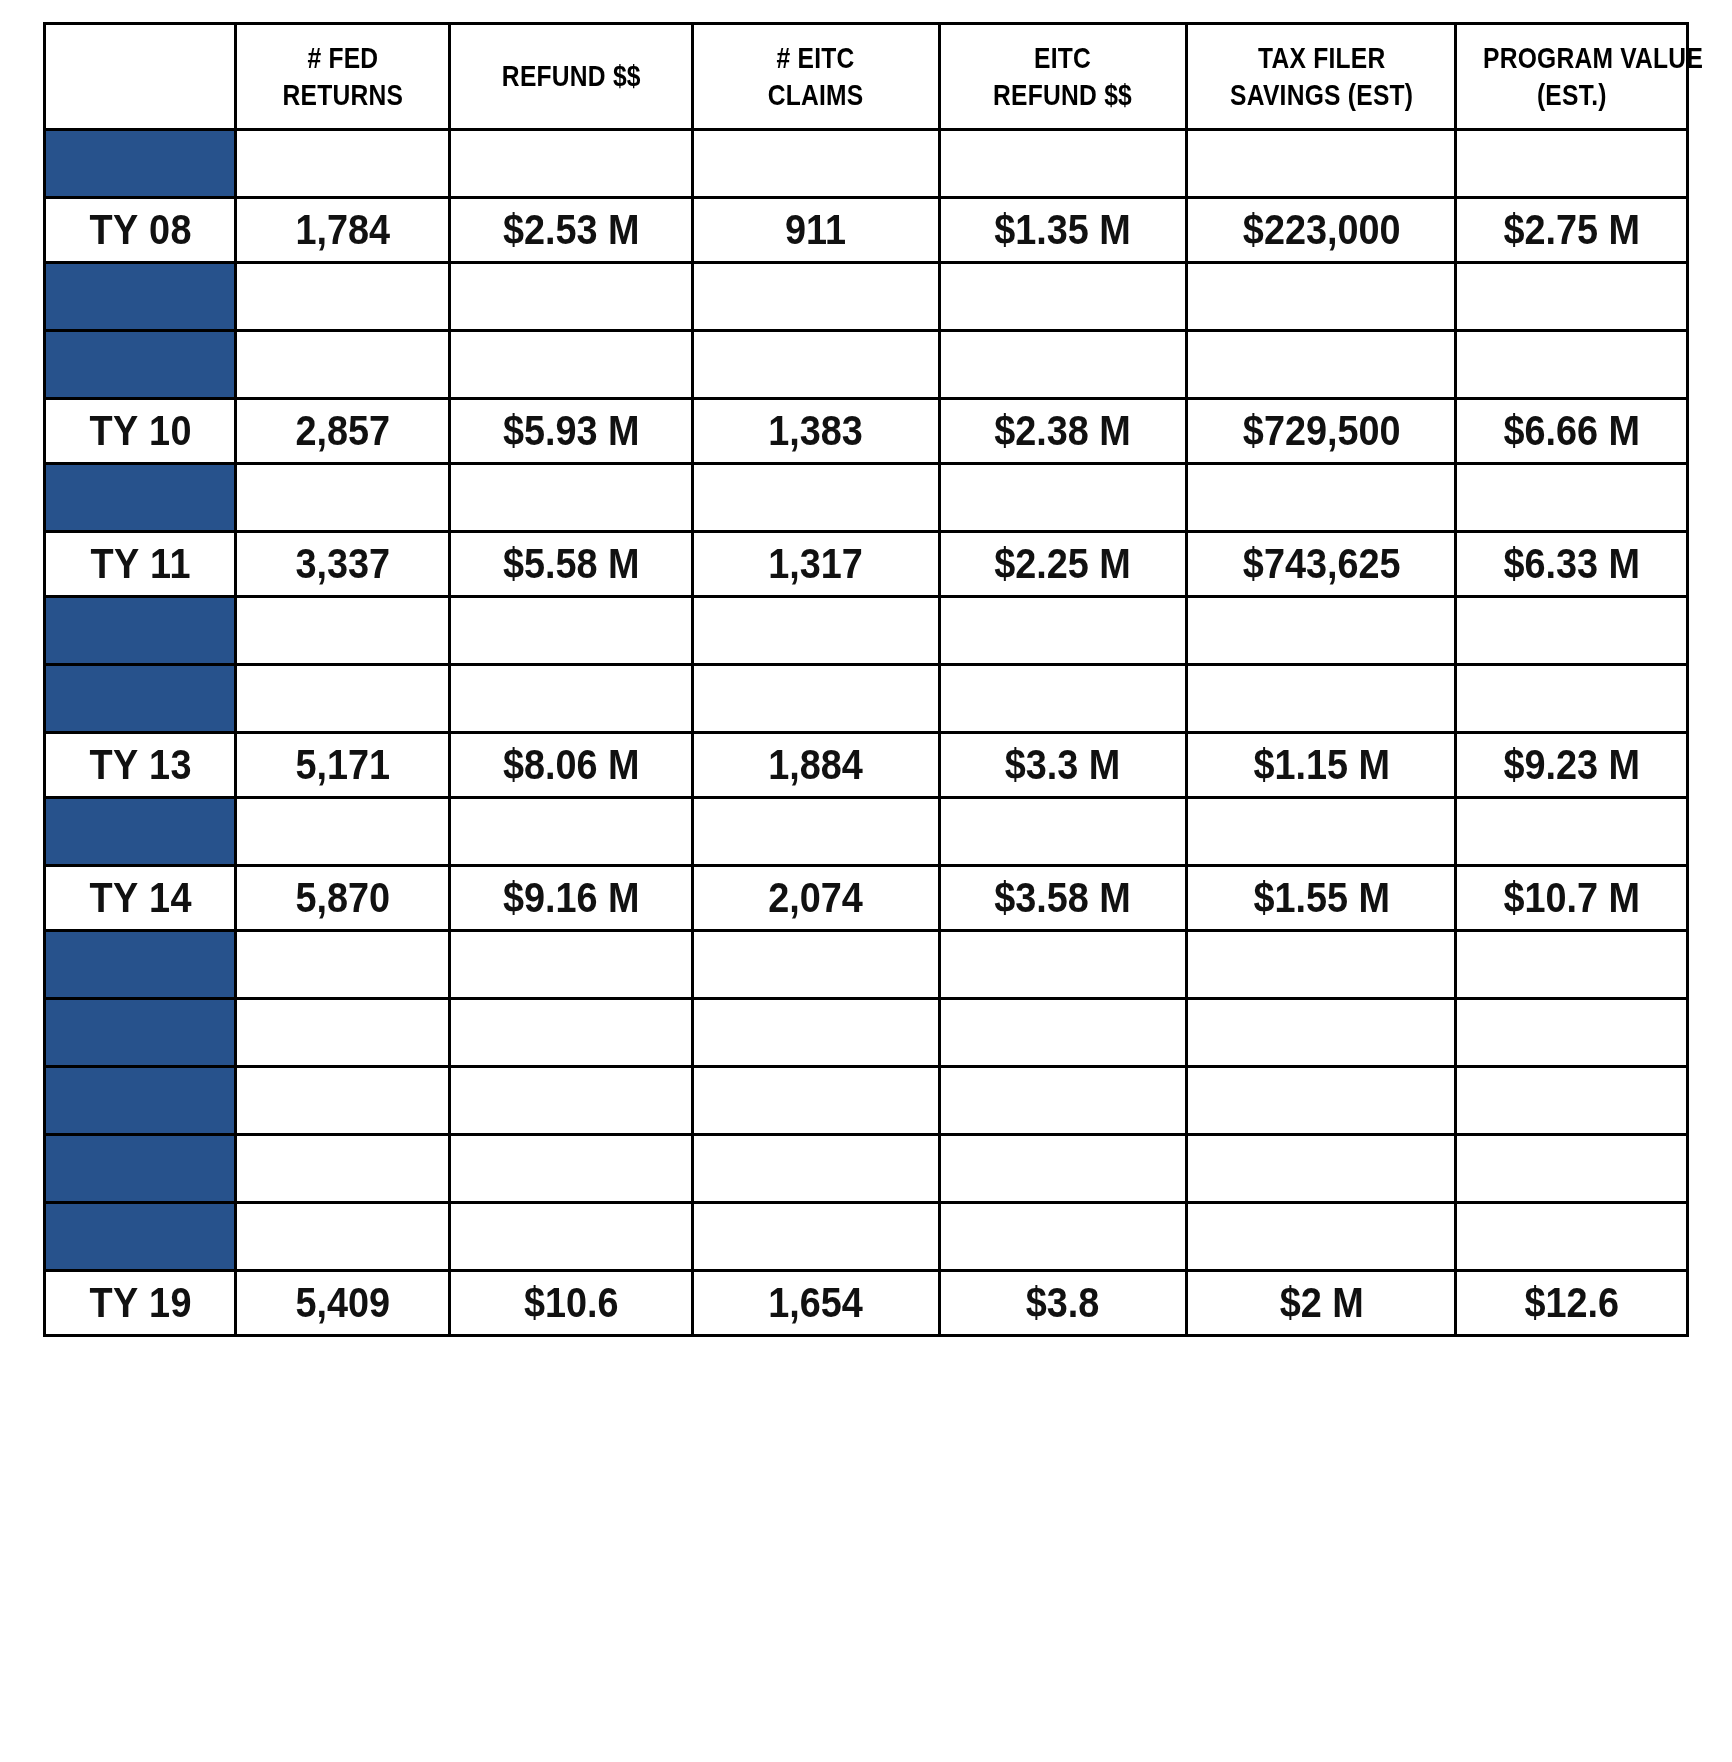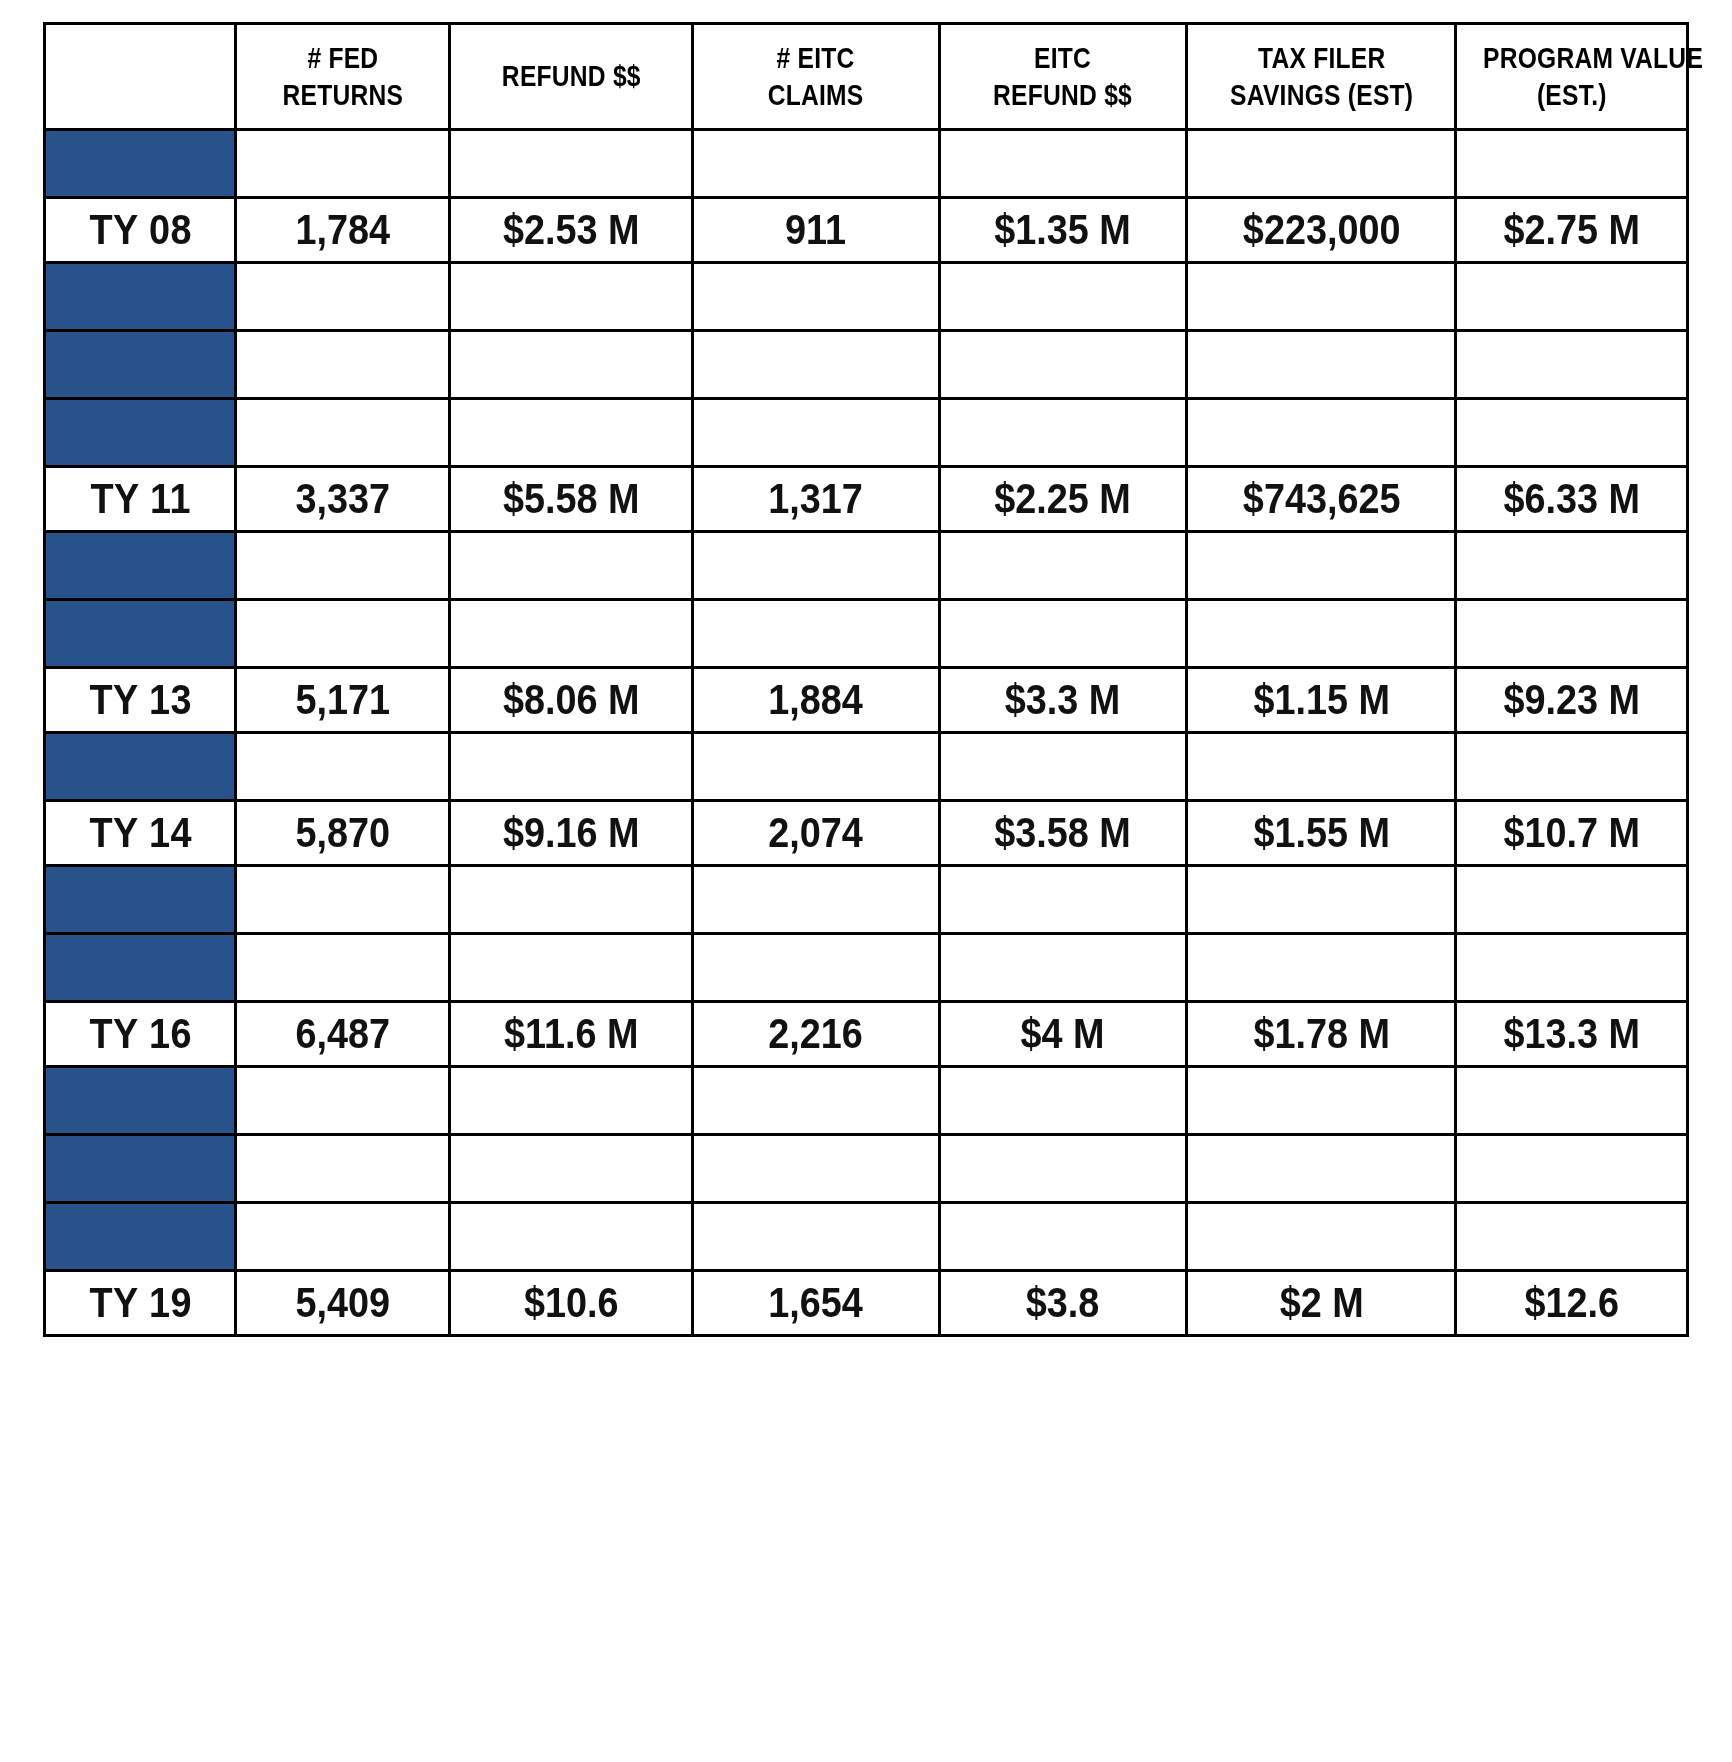--- a/index.html
+++ b/index.html
@@ -168,20 +168,29 @@
         </tr>
         <tr class="spacer-row">
           <td class="year-cell"></td>
           <td class="blank-cell"></td>
           <td class="blank-cell"></td>
           <td class="blank-cell"></td>
           <td class="blank-cell"></td>
           <td class="blank-cell"></td>
           <td class="blank-cell"></td>
         </tr>
+        <tr class="data-row">
+          <td class="year-cell">TY 10</td>
+          <td class="fill-orange">2,857</td>
+          <td class="fill-blue">$5.93 M</td>
+          <td class="fill-orange">1,383</td>
+          <td class="fill-blue">$2.38 M</td>
+          <td class="fill-orange">$729,500</td>
+          <td class="fill-blue">$6.66 M</td>
+        </tr>
         <tr class="spacer-row">
           <td class="year-cell"></td>
           <td class="blank-cell"></td>
           <td class="blank-cell"></td>
           <td class="blank-cell"></td>
           <td class="blank-cell"></td>
           <td class="blank-cell"></td>
           <td class="blank-cell"></td>
         </tr>
         <tr class="data-row">
@@ -249,29 +258,20 @@
         </tr>
         <tr class="spacer-row">
           <td class="year-cell"></td>
           <td class="blank-cell"></td>
           <td class="blank-cell"></td>
           <td class="blank-cell"></td>
           <td class="blank-cell"></td>
           <td class="blank-cell"></td>
           <td class="blank-cell"></td>
         </tr>
-        <tr class="data-row">
-          <td class="year-cell">TY 16</td>
-          <td class="fill-orange">6,487</td>
-          <td class="fill-blue">$11.6 M</td>
-          <td class="fill-orange">2,216</td>
-          <td class="fill-blue">$4 M</td>
-          <td class="fill-orange">$1.78 M</td>
-          <td class="fill-blue">$13.3 M</td>
-        </tr>
         <tr class="spacer-row">
           <td class="year-cell"></td>
           <td class="blank-cell"></td>
           <td class="blank-cell"></td>
           <td class="blank-cell"></td>
           <td class="blank-cell"></td>
           <td class="blank-cell"></td>
           <td class="blank-cell"></td>
         </tr>
         <tr class="spacer-row">

